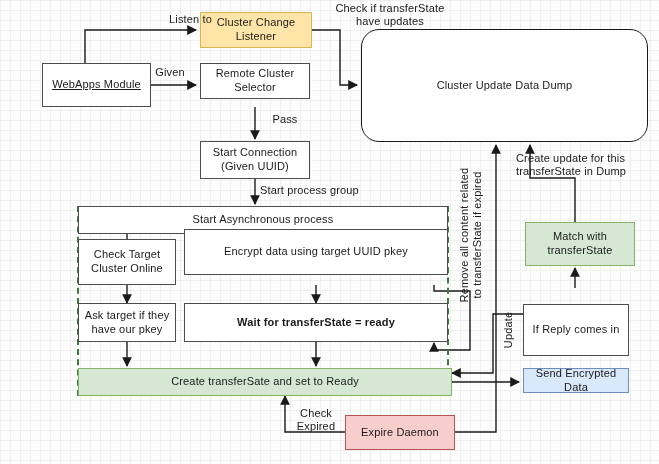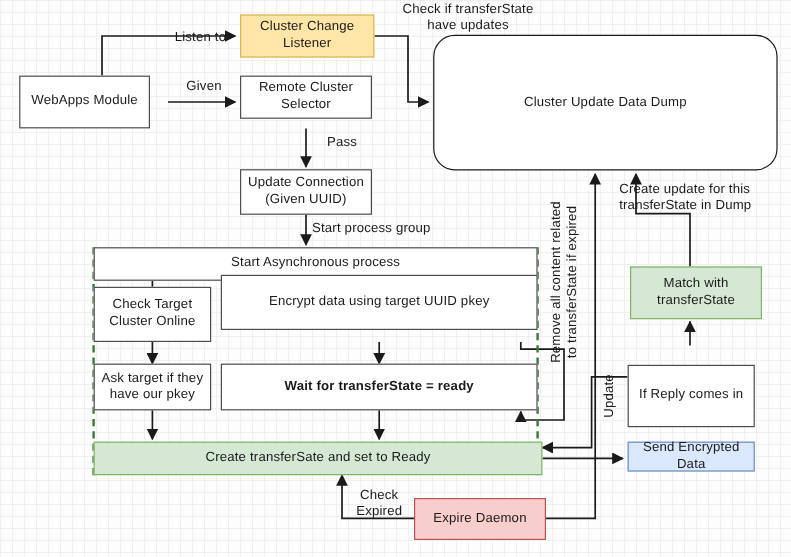--- a/index.html
+++ b/index.html
@@ -136,29 +136,29 @@
 
       <path d="M 575 288 L 575 268" marker-end="url(#ah)"></path>
 
       <path d="M 575 222 L 575 178 L 530 178 L 530 145" marker-end="url(#ah)"></path>
 
     </g>
   </svg>
 
   <div class="dashed-group" style="left:77px; top:206px; width:372px; height:190px;"></div>
 
-  <div class="node n-plain" style="left:16px; top:63px; width:109px; height:44px;">WebApps Module</div>
+  <div class="node n-plain" style="left:42px; top:63px; width:109px; height:44px;text-decoration:underline;">WebApps Module</div>
 
   <div class="node n-yellow" style="left: 200px; top: 12px; width: 112px; height: 36px; white-space: pre-line;">Cluster Change
 Listener</div>
 
   <div class="node n-plain" style="left: 200px; top: 63px; width: 110px; height: 36px; white-space: pre-line;">Remote Cluster
 Selector</div>
 
-  <div class="node n-plain" style="left: 200px; top: 141px; width: 110px; height: 38px; white-space: pre-line;">Update Connection
+  <div class="node n-plain" style="left: 200px; top: 141px; width: 110px; height: 38px; white-space: pre-line;">Start Connection
 (Given UUID)</div>
 
   <div class="node n-plain" style="left:78px; top:206px; width:370px; height:28px;">Start Asynchronous process</div>
 
   <div class="node n-rounded" style="left:361px; top:29px; width:287px; height:113px;">Cluster Update Data Dump</div>
 
   <div class="node n-plain" style="left: 78px; top: 239px; width: 98px; height: 46px; white-space: pre-line;">Check Target
 Cluster Online</div>
 
   <div class="node n-plain" style="left:184px; top:229px; width:264px; height:46px;">Encrypt data using target UUID pkey</div>
@@ -172,21 +172,21 @@
 
   <div class="node n-green" style="left: 525px; top: 222px; width: 110px; height: 44px; white-space: pre-line;">Match with
 transferState</div>
 
   <div class="node n-plain" style="left:523px; top:304px; width:106px; height:52px;">If Reply comes in</div>
 
   <div class="node n-blue" style="left:523px; top:368px; width:106px; height:25px;">Send Encrypted Data</div>
 
   <div class="node n-red" style="left:345px; top:415px; width:110px; height:35px;">Expire Daemon</div>
 
-  <div class="edge-label" style="left:122px; top:25px; width:90px;">Listen to</div>
+  <div class="edge-label" style="left:122px; top:13px; width:90px;text-align:right;">Listen to</div>
 
   <div class="edge-label" style="left:147px; top:66px; width:46px;">Given</div>
 
   <div class="edge-label" style="left:262px; top:113px; width:46px;">Pass</div>
 
   <div class="edge-label" style="left: 320px; top: 2px; width: 140px; white-space: pre-line; text-align: center;">Check if transferState
 have updates</div>
 
   <div class="edge-label" style="left:260px; top:184px; width:120px; text-align:left;">Start process group</div>
 

